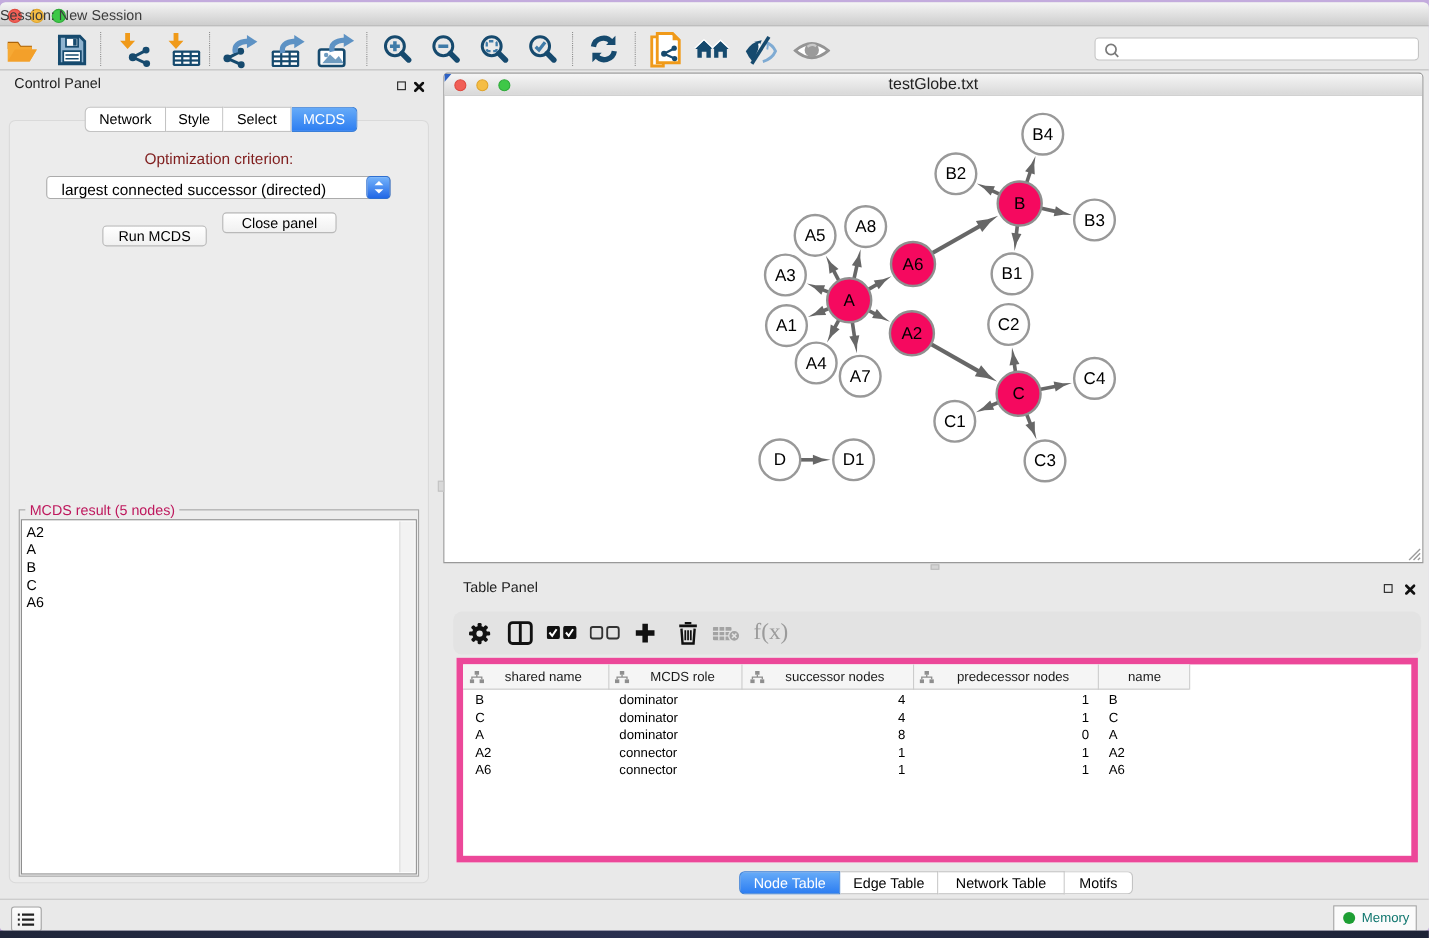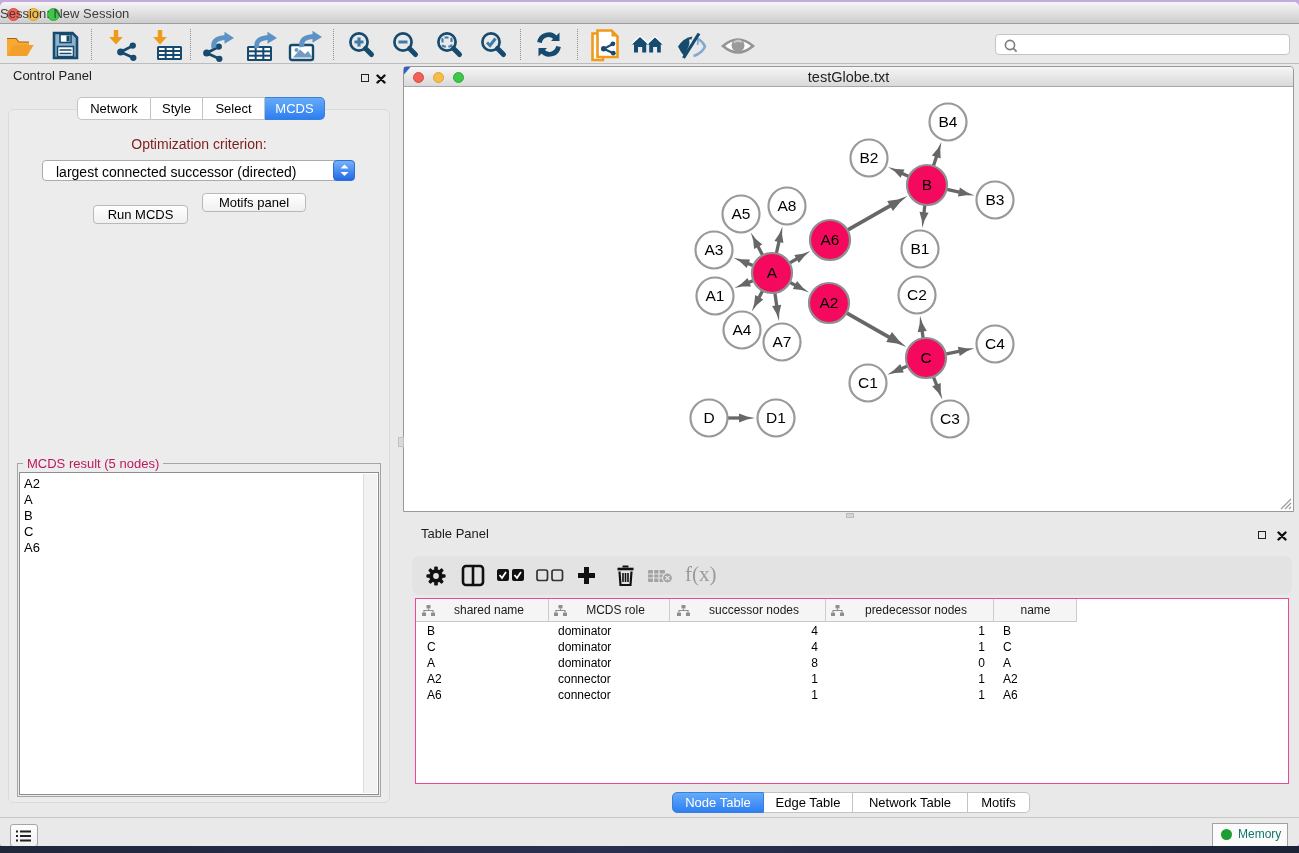--- a/index.html
+++ b/index.html
@@ -188,21 +188,21 @@
 <div class="abs" style="left:42px;top:95px;width:313px;height:21px;background:#fff;border:1px solid #ababab;border-radius:4px">
         <div class="abs" style="left:13px;top:2.5px;font-size:14px;color:#000">largest connected successor (directed)</div>
         <div class="abs" style="right:-1px;top:-1px;width:22px;height:21px;background:linear-gradient(#74b3fb,#2268e6);border:1px solid #2e6fd0;border-radius:4px">
           <svg class="abs" style="left:5px;top:3px" width="11" height="13" viewBox="0 0 11 13">
             <path d="M1.5 4.5 L5.5 0.5 L9.5 4.5 Z" fill="#fff"></path>
             <path d="M1.5 8 L5.5 12 L9.5 8 Z" fill="#fff"></path>
           </svg>
         </div>
       </div>
 <div class="btn" style="left:93px;top:140px;width:95px">Run MCDS</div>
-<div class="btn" style="left:202px;top:128px;width:104px">Motifs panel</div>
+<div class="btn" style="left:202px;top:128px;width:104px">Close panel</div>
 <div class="abs" style="left:17px;top:398px;width:364px;height:334px;border:1px solid #a5a5a5">
         <div class="abs" style="left:5px;top:-8px;background:#ececec;padding:0 4px;font-size:13px;color:#be185d">MCDS result (5 nodes)</div>
         <div class="abs" style="left:1px;top:8px;right:1px;bottom:1px;background:#fff;border:1px solid #8e8e8e">
           <div class="abs" style="right:1px;top:1px;width:14px;bottom:1px;background:#f2f2f2;border-left:1px solid #dcdcdc"></div>
           <div class="abs" style="left:4px;top:3px;font-size:13px;color:#000;line-height:16px">A2<br>A<br>B<br>C<br>A6</div>
         </div>
       </div>
 <div id="netwin">
         <div id="nettitle">
           <svg class="abs" style="left:0;top:0" width="7" height="8" viewBox="0 0 7 8">
@@ -344,21 +344,21 @@
 <svg class="abs" style="left:236px;top:13px" width="26" height="15" viewBox="0 0 26 15">
           <g fill="#a3a3a3">
             <rect x="0" y="1" width="17" height="12" rx="1"></rect>
           </g>
           <path d="M0 5 h17 M0 9 h17 M5.5 1 v12 M11 1 v12" stroke="#e3e3e3" stroke-width="1.2"></path>
           <circle cx="19.5" cy="9" r="5" fill="#a3a3a3" stroke="#e3e3e3" stroke-width="1.2"></circle>
           <path d="M17.5 7 l4 4 M21.5 7 l-4 4" stroke="#e3e3e3" stroke-width="1.4"></path>
         </svg>
 <div class="abs" style="left:273px;top:6px;font-family:'Liberation Serif',serif;font-size:21px;color:#9b9b9b">f(x)</div>
 </div>
-<div class="abs" style="left:415px;top:533px;width:874px;height:186px;background:#fff;border:1px solid #ec4899">
+<div class="abs" style="left:415px;top:533px;width:874px;height:186px;background:#fff;border:6px solid #ec4899">
 <div class="abs" style="left:0;top:0;width:660px;height:23px;background:#f5f5f5;border-bottom:1px solid #c9c9c9"></div>
 <div class="vsep" style="left:132px"></div>
 <div class="vsep" style="left:253px"></div>
 <div class="vsep" style="left:409px"></div>
 <div class="vsep" style="left:577px"></div>
 <div class="vsep" style="left:660px"></div>
 <div class="hlab" style="left:14px;width:118px">shared name</div>
 <div class="hlab" style="left:146px;width:107px">MCDS role</div>
 <div class="hlab" style="left:267px;width:142px">successor nodes</div>
 <div class="hlab" style="left:423px;width:154px">predecessor nodes</div>

